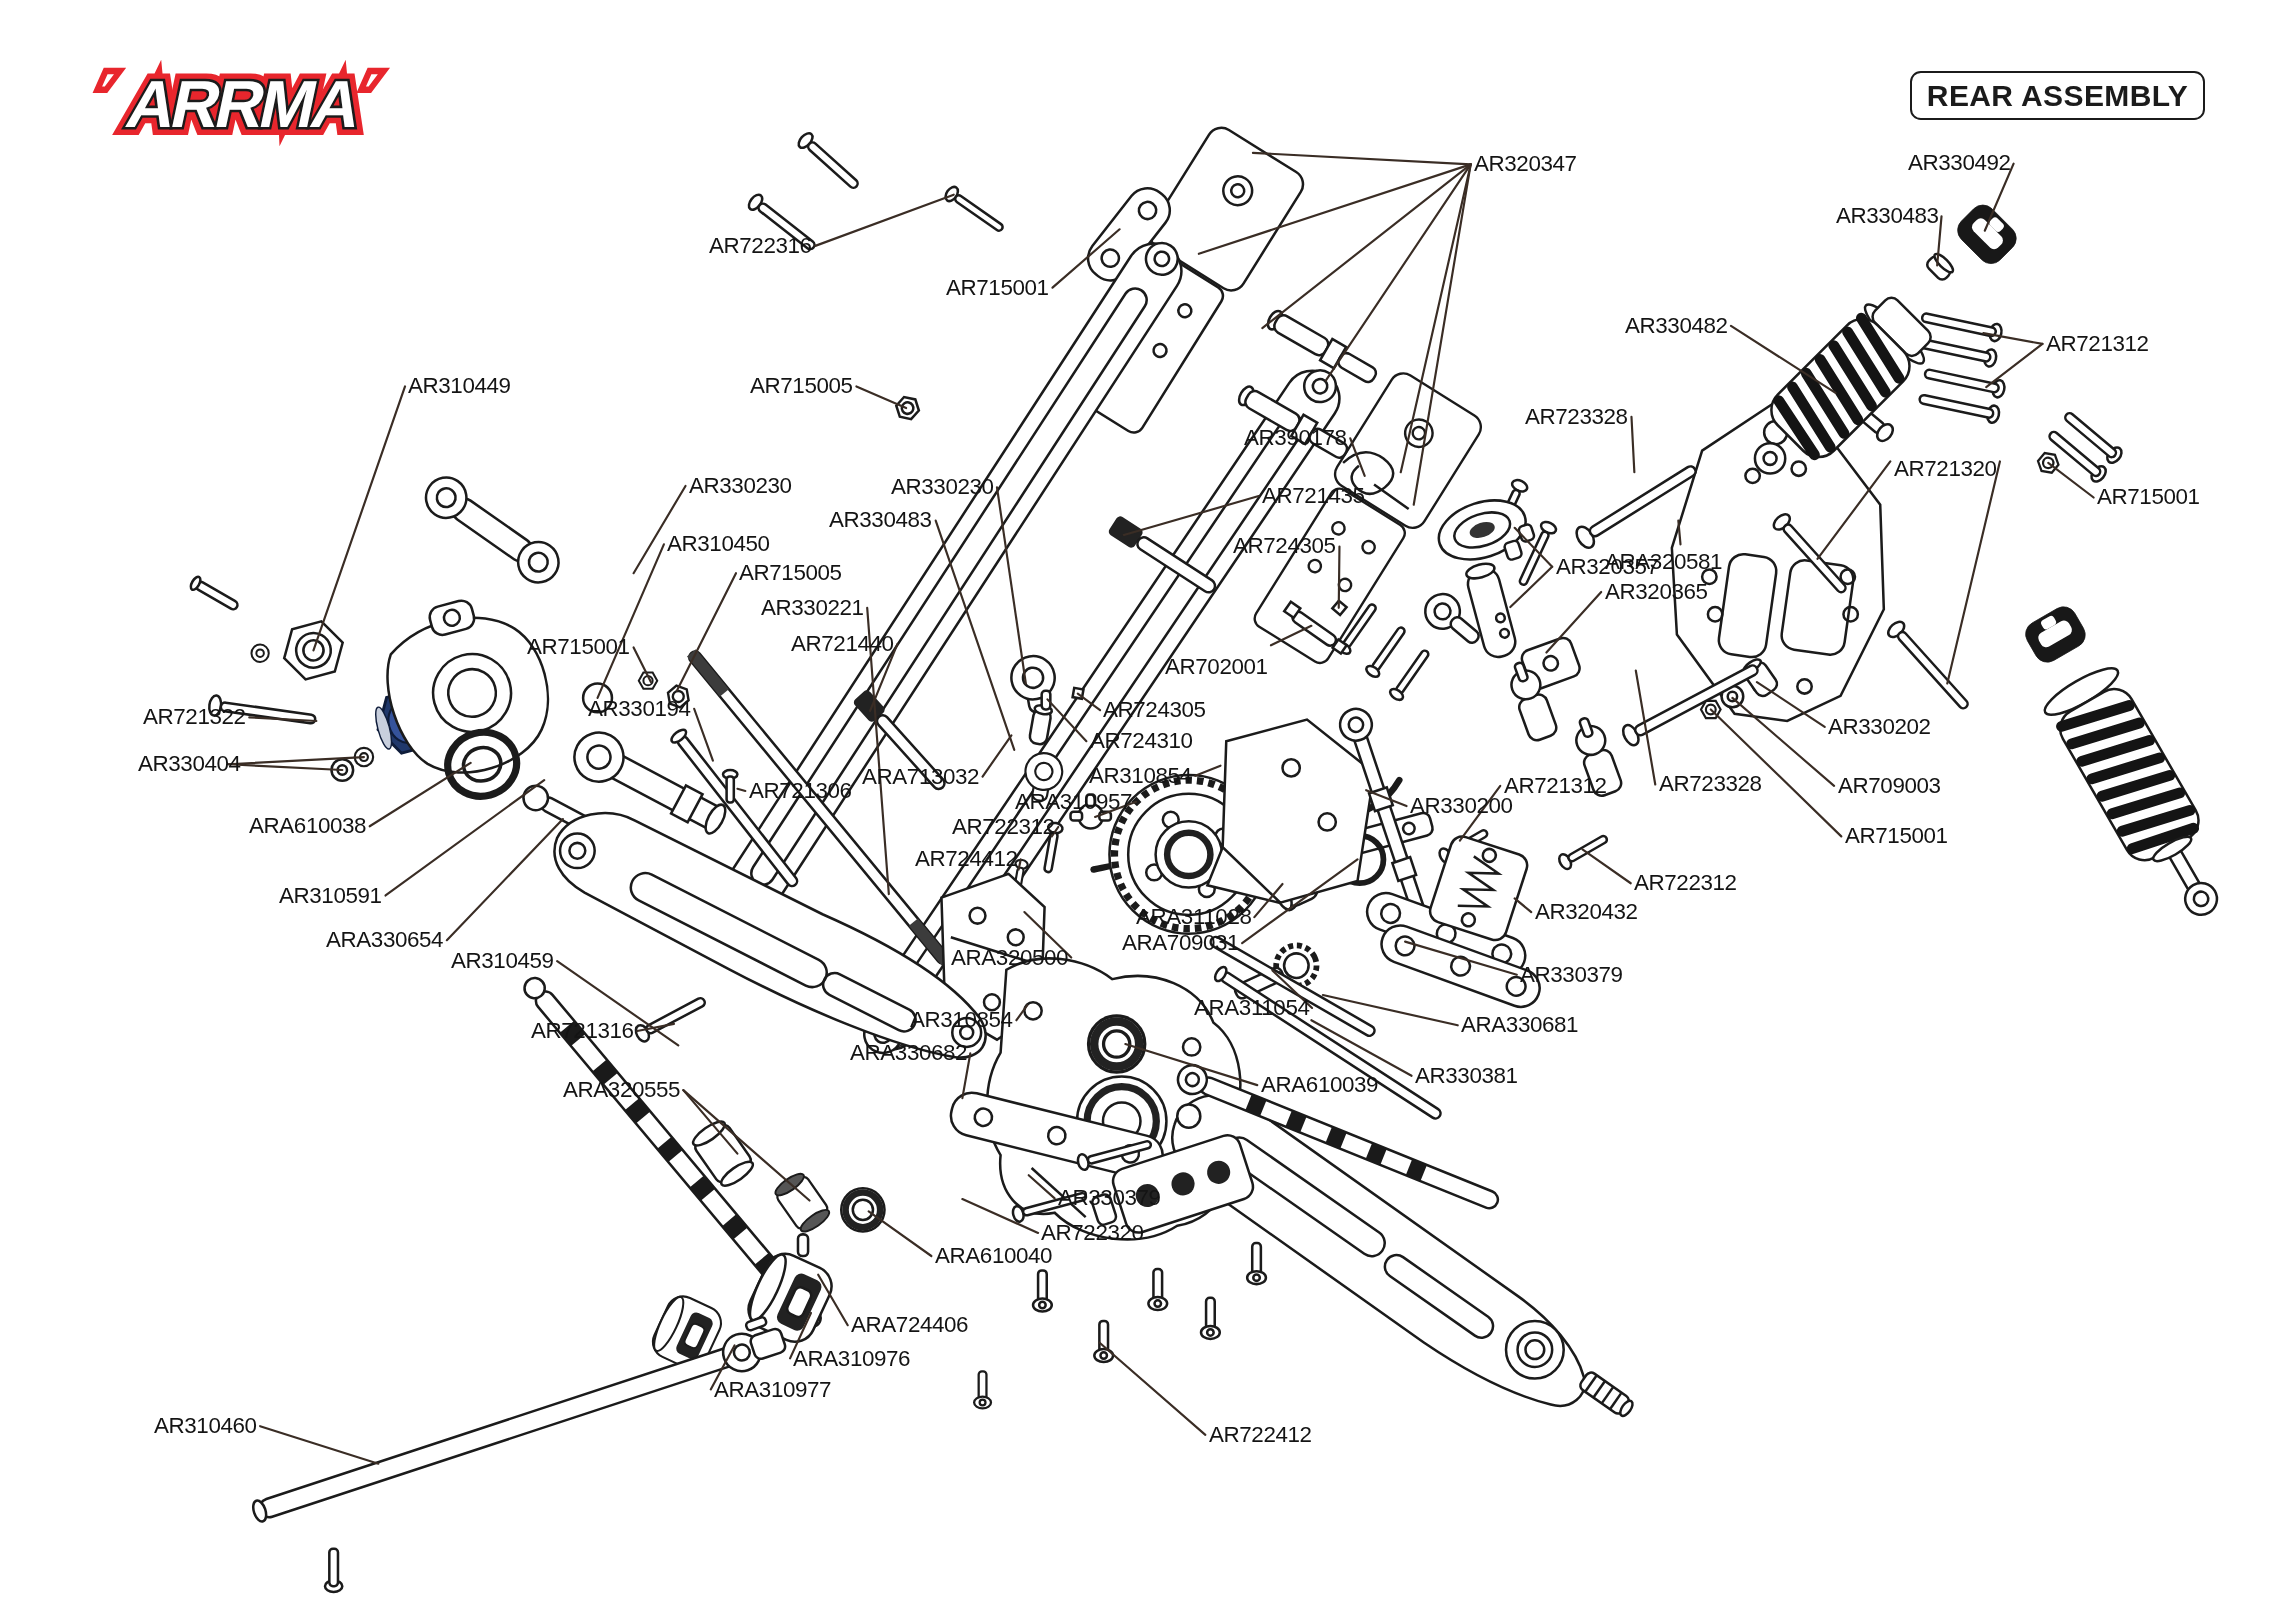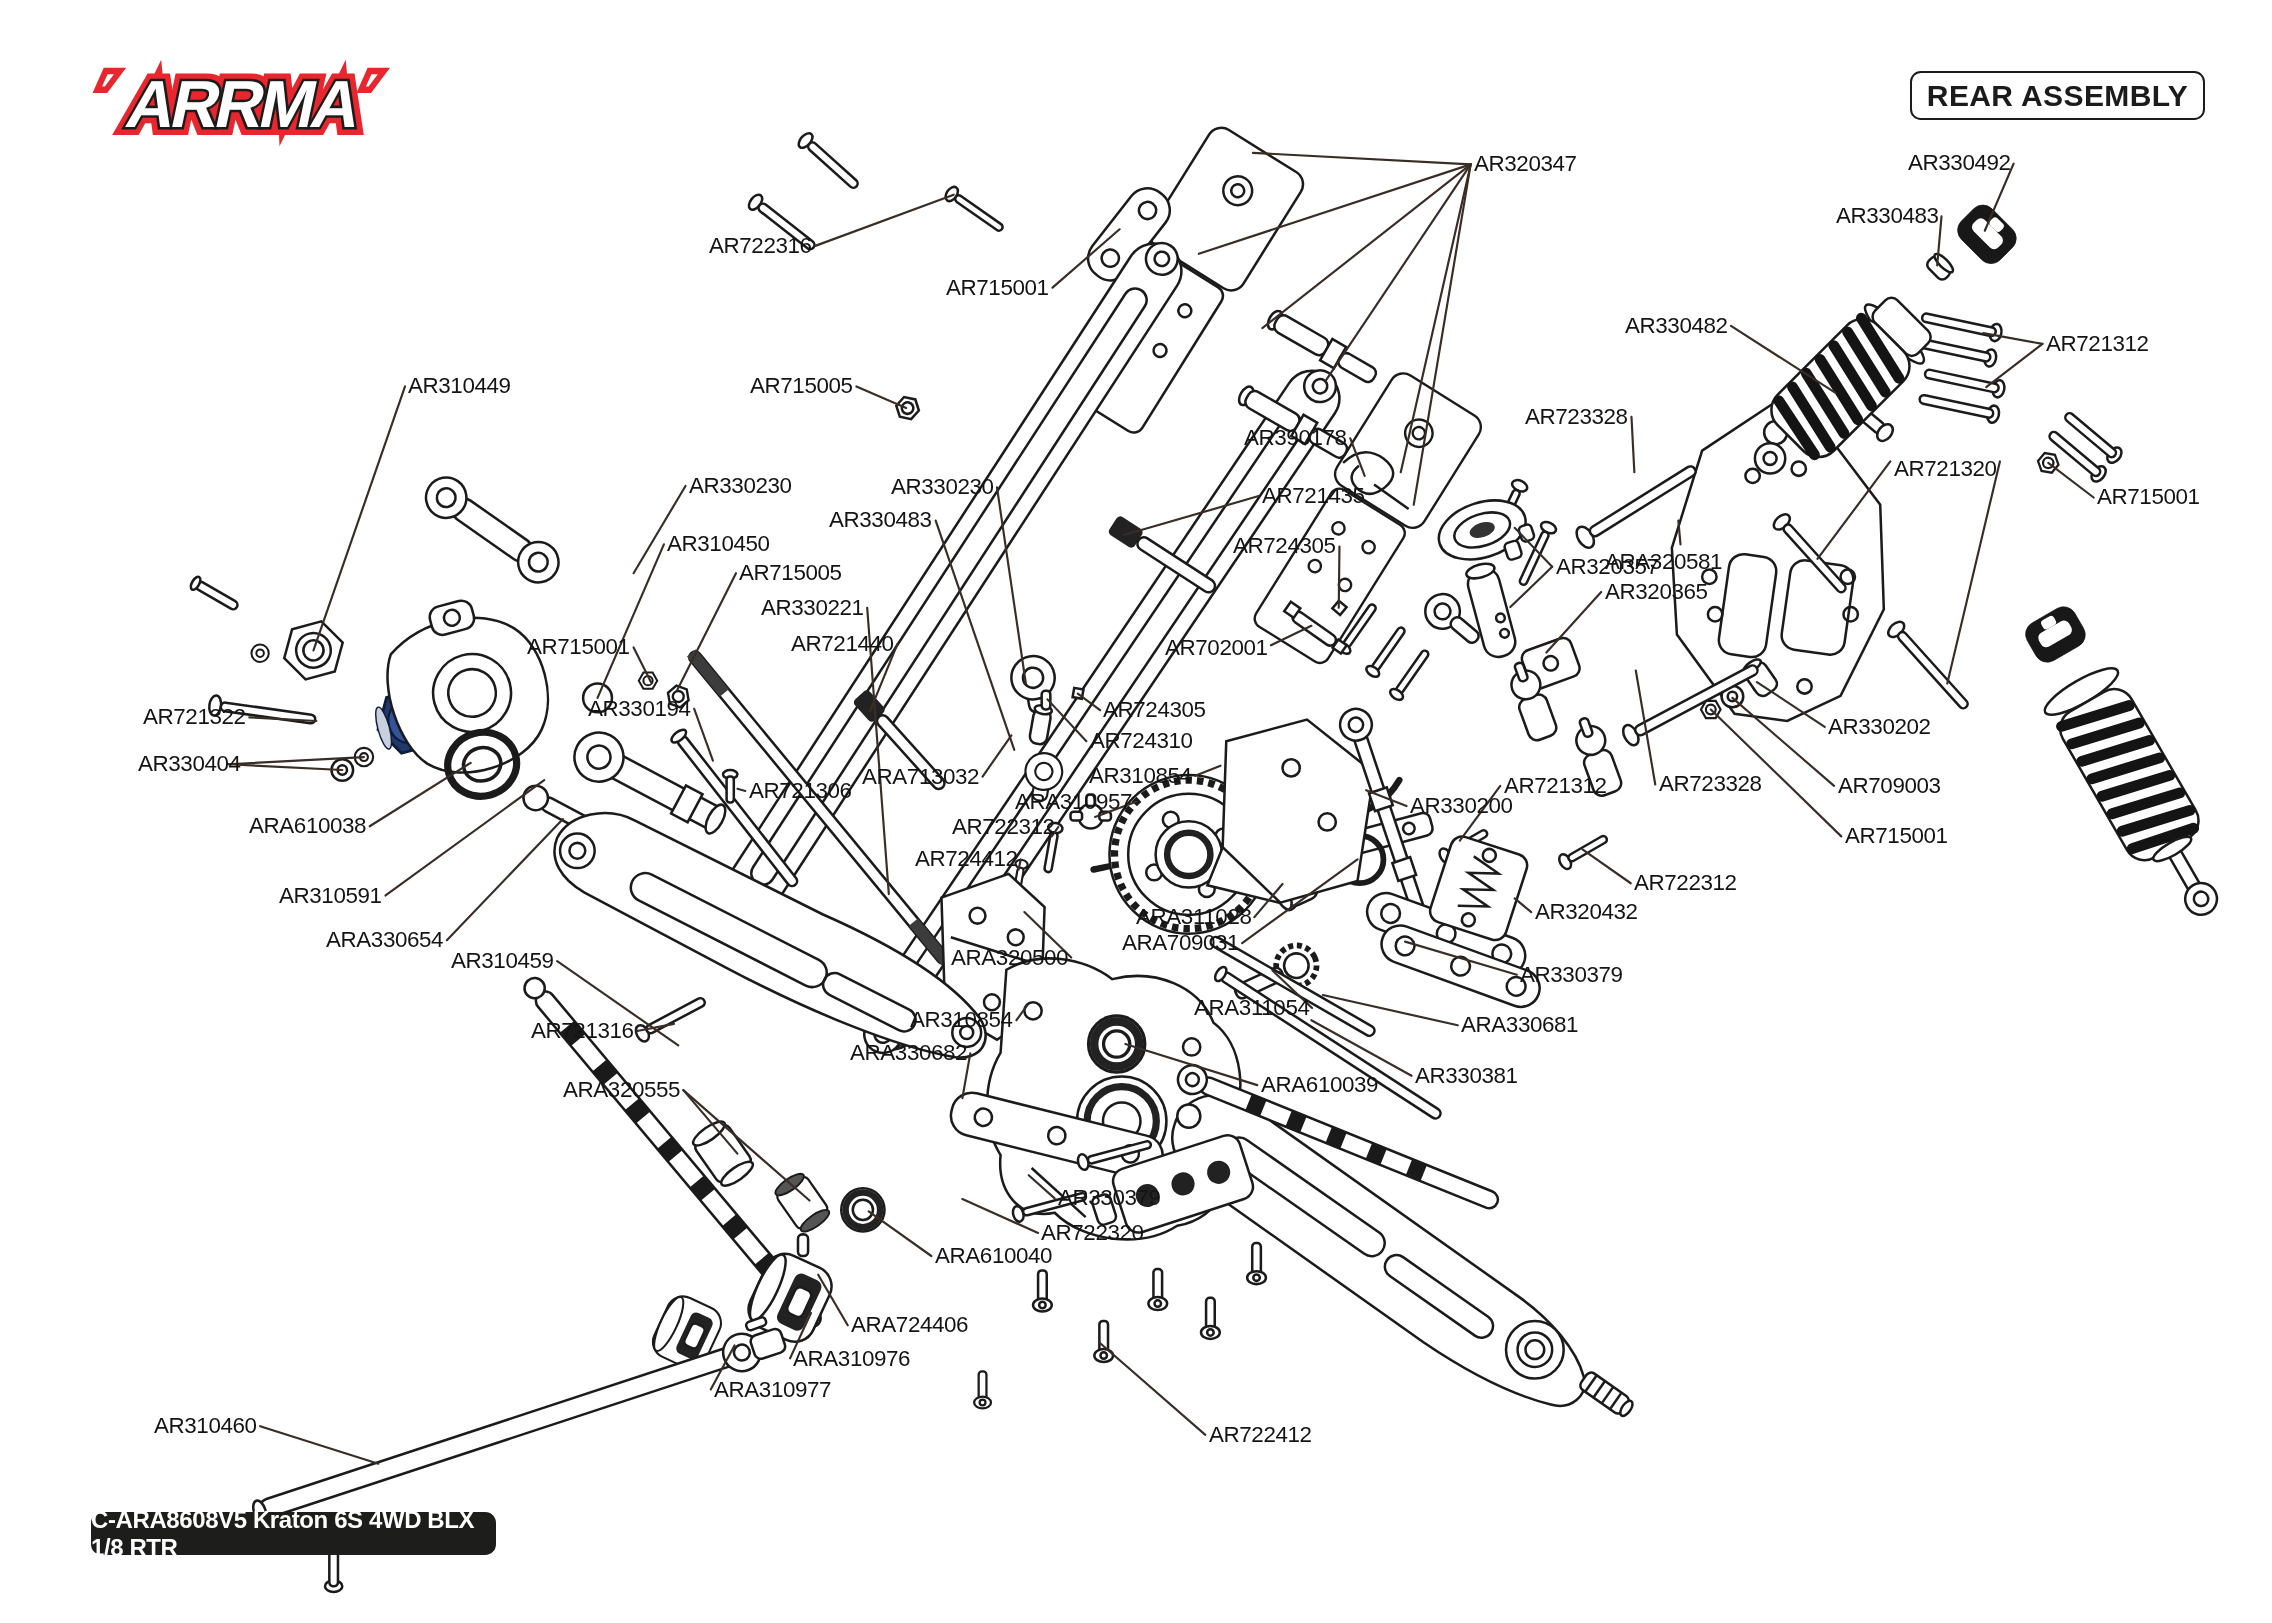--- a/index.html
+++ b/index.html
@@ -746,21 +746,21 @@
       <span class="plabel" style="left: 891px; top: 475px;">AR330230</span>
       <span class="plabel" style="left: 829px; top: 508px;">AR330483</span>
       <span class="plabel" style="left: 667px; top: 532px;">AR310450</span>
       <span class="plabel" style="left: 739px; top: 561px;">AR715005</span>
       <span class="plabel" style="left: 761px; top: 596px;">AR330221</span>
       <span class="plabel" style="left: 527px; top: 635px;">AR715001</span>
       <span class="plabel" style="left: 791px; top: 632px; text-align: right;">AR721440</span>
       <span class="plabel" style="left: 1244px; top: 426px;">AR390178</span>
       <span class="plabel" style="left: 1262px; top: 484px;">AR721435</span>
       <span class="plabel" style="left: 1233px; top: 534px;">AR724305</span>
-      <span class="plabel" style="left: 1165px; top: 636px;">AR702001</span>
+      <span class="plabel" style="left: 1165px; top: 655px;">AR702001</span>
       <span class="plabel" style="left: 1103px; top: 698px;">AR724305</span>
       <span class="plabel" style="left: 1090px; top: 729px;">AR724310</span>
       <span class="plabel" style="left: 862px; top: 765px;">ARA713032</span>
       <span class="plabel" style="left: 1089px; top: 764px;">AR310854</span>
       <span class="plabel" style="left: 1015px; top: 790px;">ARA310957</span>
       <span class="plabel" style="left: 952px; top: 815px;">AR722312</span>
       <span class="plabel" style="left: 915px; top: 847px;">AR724412</span>
       <span class="plabel" style="left: 951px; top: 946px;">ARA320500</span>
       <span class="plabel" style="left: 1136px; top: 905px;">ARA311028</span>
       <span class="plabel" style="left: 1122px; top: 931px;">ARA709031</span>
@@ -807,18 +807,15 @@
         <polygon points="38,18 58,18 44,44 32,44" fill="#fff" stroke="#e8262d" stroke-width="9"></polygon>
         <polygon points="404,18 424,18 410,44 398,44" fill="#fff" stroke="#e8262d" stroke-width="9"></polygon>
       </g>
     </svg>
   </div>
 
   <div class="titlebox">
     <span>REAR ASSEMBLY</span>
   </div>
 
-  <div class="badge">
-    <span>C-ARA8608V5 Kraton 6S 4WD BLX 1/8 RTR</span>
-  </div>
 
 </div>
 
 
 </body></html>

